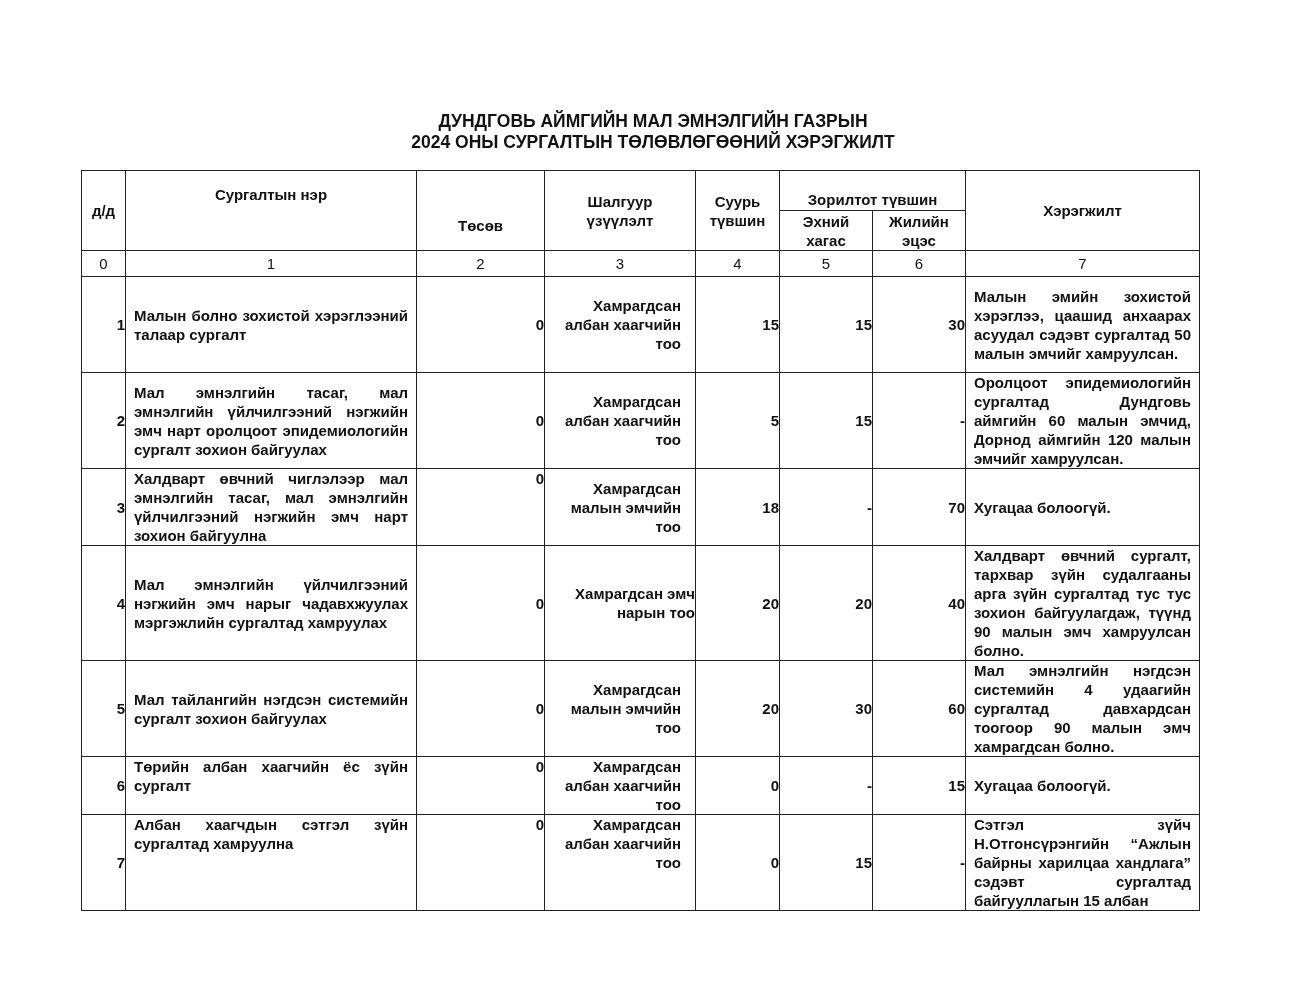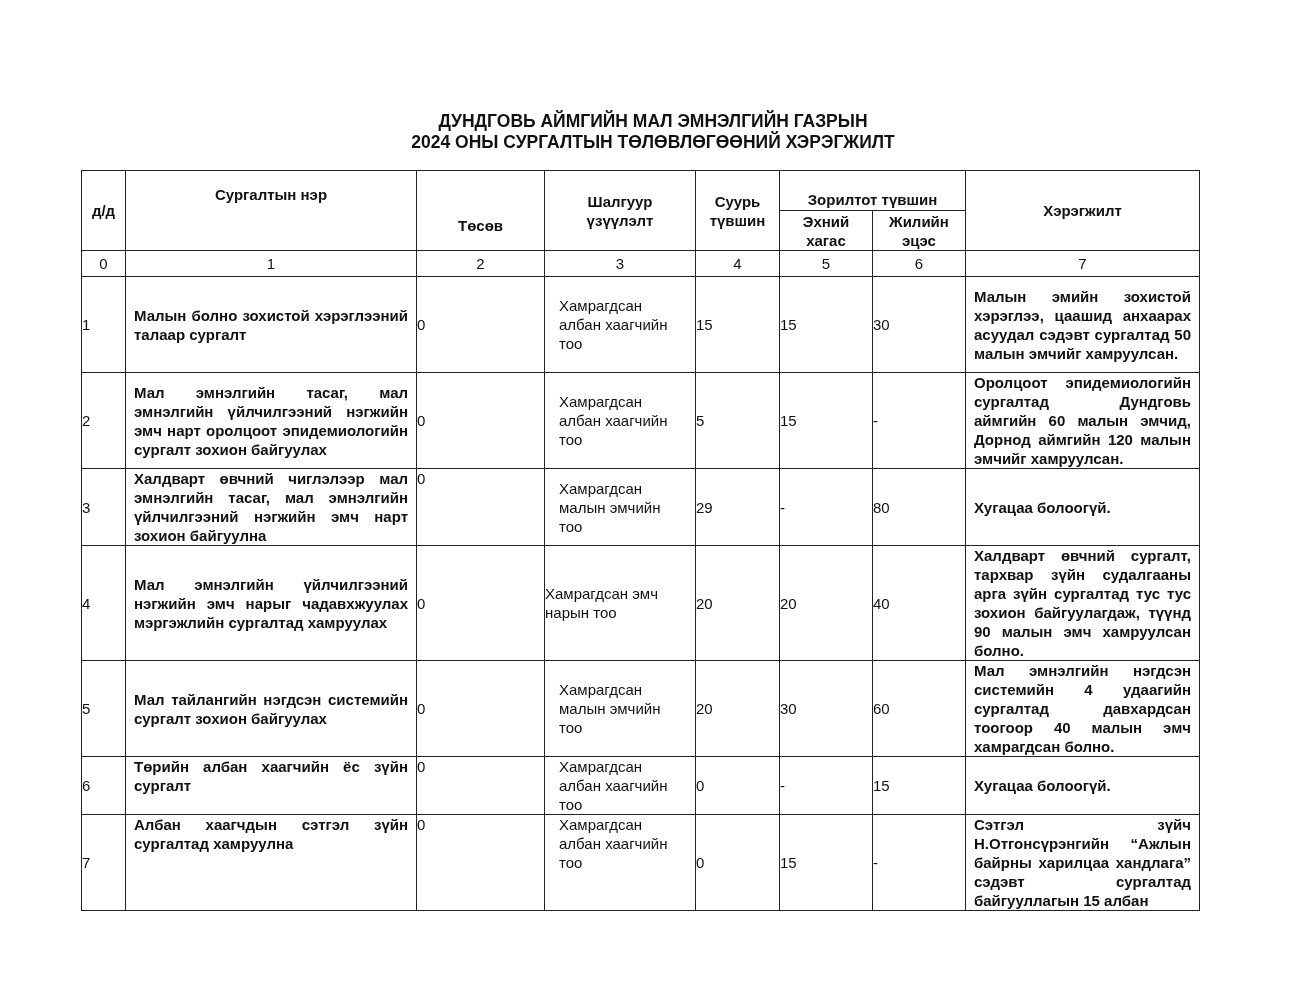--- a/index.html
+++ b/index.html
@@ -4,21 +4,21 @@
 <style>
   html, body { margin: 0; padding: 0; background: #ffffff; }
   body { width: 1300px; height: 1004px; position: relative; overflow: hidden;
          font-family: "Liberation Sans", sans-serif; color: #111; }
   .title { position: absolute; left: 0; width: 1306px; top: 111px; text-align: center;
            font-weight: bold; font-size: 17.5px; line-height: 21px; }
   table { position: absolute; left: 81px; top: 170px; border-collapse: collapse;
           table-layout: fixed; width: 1118px; font-size: 15px; line-height: 19px; }
   td, th { border: 1.3px solid #222; padding: 0; vertical-align: middle; }
   th { font-weight: bold; text-align: center; font-size: 15px; }
-  .c { text-align: left; }
+  .c { text-align: right; font-weight: bold; }
   .j { text-align: justify; text-align-last: left; padding: 0 8px 0 8px; font-weight: bold; }
   .top { vertical-align: top; }
   .hdr1 th.tall { height: 78px; }
   .idx td { height: 25px; text-align: center; }
 </style>
 </head>
 <body>
 
 <div class="title">
   <div>ДУНДГОВЬ АЙМГИЙН МАЛ ЭМНЭЛГИЙН ГАЗРЫН</div>
@@ -83,23 +83,23 @@
       <td class="c">15</td>
       <td class="c">-</td>
       <td class="j">Оролцоот эпидемиологийн сургалтад Дундговь аймгийн 60 малын эмчид, Дорнод аймгийн 120 малын эмчийг хамруулсан.</td>
     </tr>
 
     <tr style="height:76px">
       <td class="c">3</td>
       <td class="j">Халдварт өвчний чиглэлээр мал эмнэлгийн тасаг, мал эмнэлгийн үйлчилгээний нэгжийн эмч нарт зохион байгуулна</td>
       <td class="c top">0</td>
       <td class="c" style="padding:0 14px">Хамрагдсан малын эмчийн тоо</td>
-      <td class="c">29</td>
+      <td class="c">18</td>
       <td class="c">-</td>
-      <td class="c">80</td>
+      <td class="c">70</td>
       <td class="j">Хугацаа болоогүй.</td>
     </tr>
 
     <tr style="height:114px">
       <td class="c">4</td>
       <td class="j">Мал эмнэлгийн үйлчилгээний нэгжийн эмч нарыг чадавхжуулах мэргэжлийн сургалтад хамруулах</td>
       <td class="c">0</td>
       <td class="c" style="padding:0 0">Хамрагдсан эмч нарын тоо</td>
       <td class="c">20</td>
       <td class="c">20</td>
@@ -108,21 +108,21 @@
     </tr>
 
     <tr style="height:95px">
       <td class="c">5</td>
       <td class="j">Мал тайлангийн нэгдсэн системийн сургалт зохион байгуулах</td>
       <td class="c">0</td>
       <td class="c" style="padding:0 14px">Хамрагдсан малын эмчийн тоо</td>
       <td class="c">20</td>
       <td class="c">30</td>
       <td class="c">60</td>
-      <td class="j">Мал эмнэлгийн нэгдсэн системийн 4 удаагийн сургалтад давхардсан тоогоор 40 малын эмч хамрагдсан болно.</td>
+      <td class="j">Мал эмнэлгийн нэгдсэн системийн 4 удаагийн сургалтад давхардсан тоогоор 90 малын эмч хамрагдсан болно.</td>
     </tr>
 
     <tr style="height:57px">
       <td class="c">6</td>
       <td class="j top">Төрийн албан хаагчийн ёс зүйн сургалт</td>
       <td class="c top">0</td>
       <td class="c" style="padding:0 14px">Хамрагдсан албан хаагчийн тоо</td>
       <td class="c">0</td>
       <td class="c">-</td>
       <td class="c">15</td>

